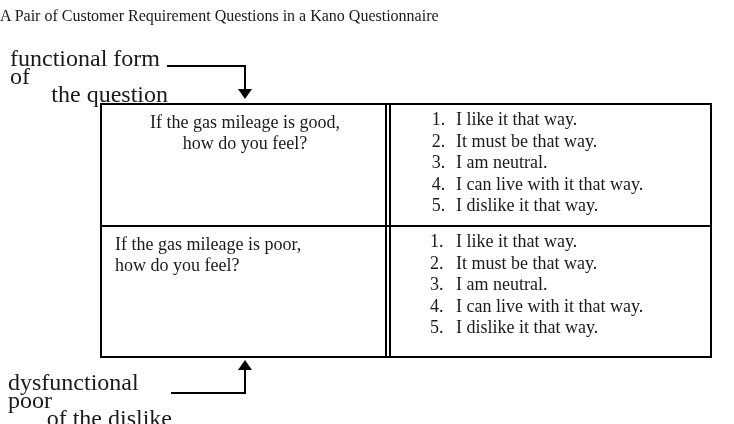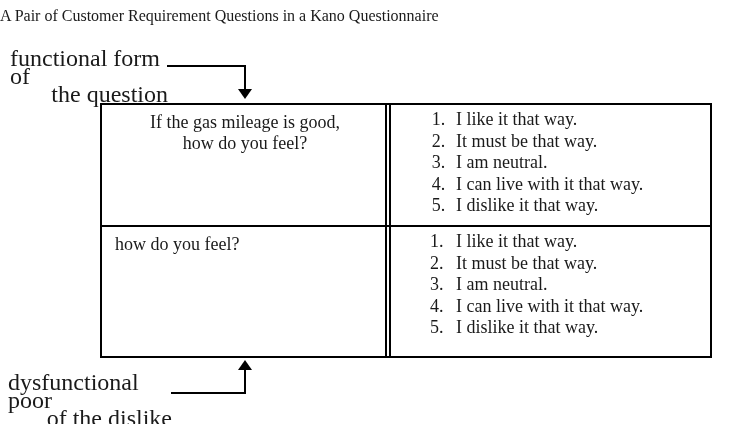--- a/index.html
+++ b/index.html
@@ -109,20 +109,21 @@
         </div>
         <div class="opt">
           <span class="opt-num">5.</span>
           <span>I dislike it that way.</span>
         </div>
       </div>
     </div>
 
     <div class="krow">
       <div class="cell-q">
+        <div>If the gas mileage is poor,</div>
         <div>how do you feel?</div>
       </div>
       <div class="vgap"></div>
       <div class="cell-opts">
         <div class="opt">
           <span class="opt-num">1.</span>
           <span>I like it that way.</span>
         </div>
         <div class="opt">
           <span class="opt-num">2.</span>

